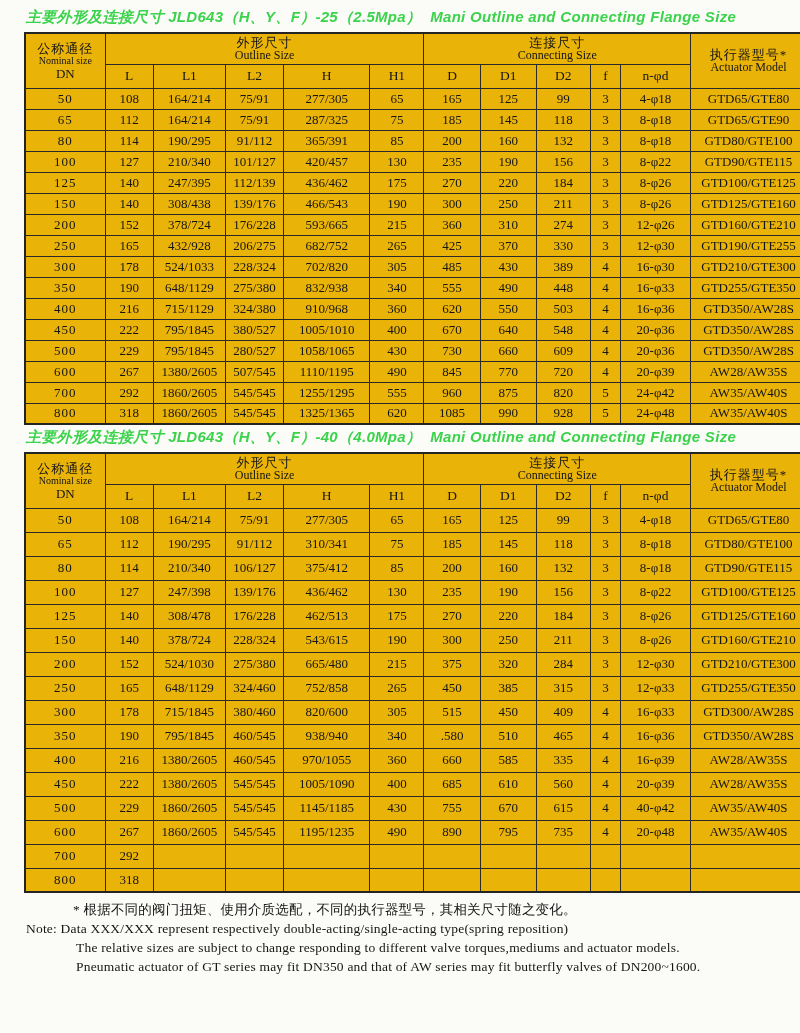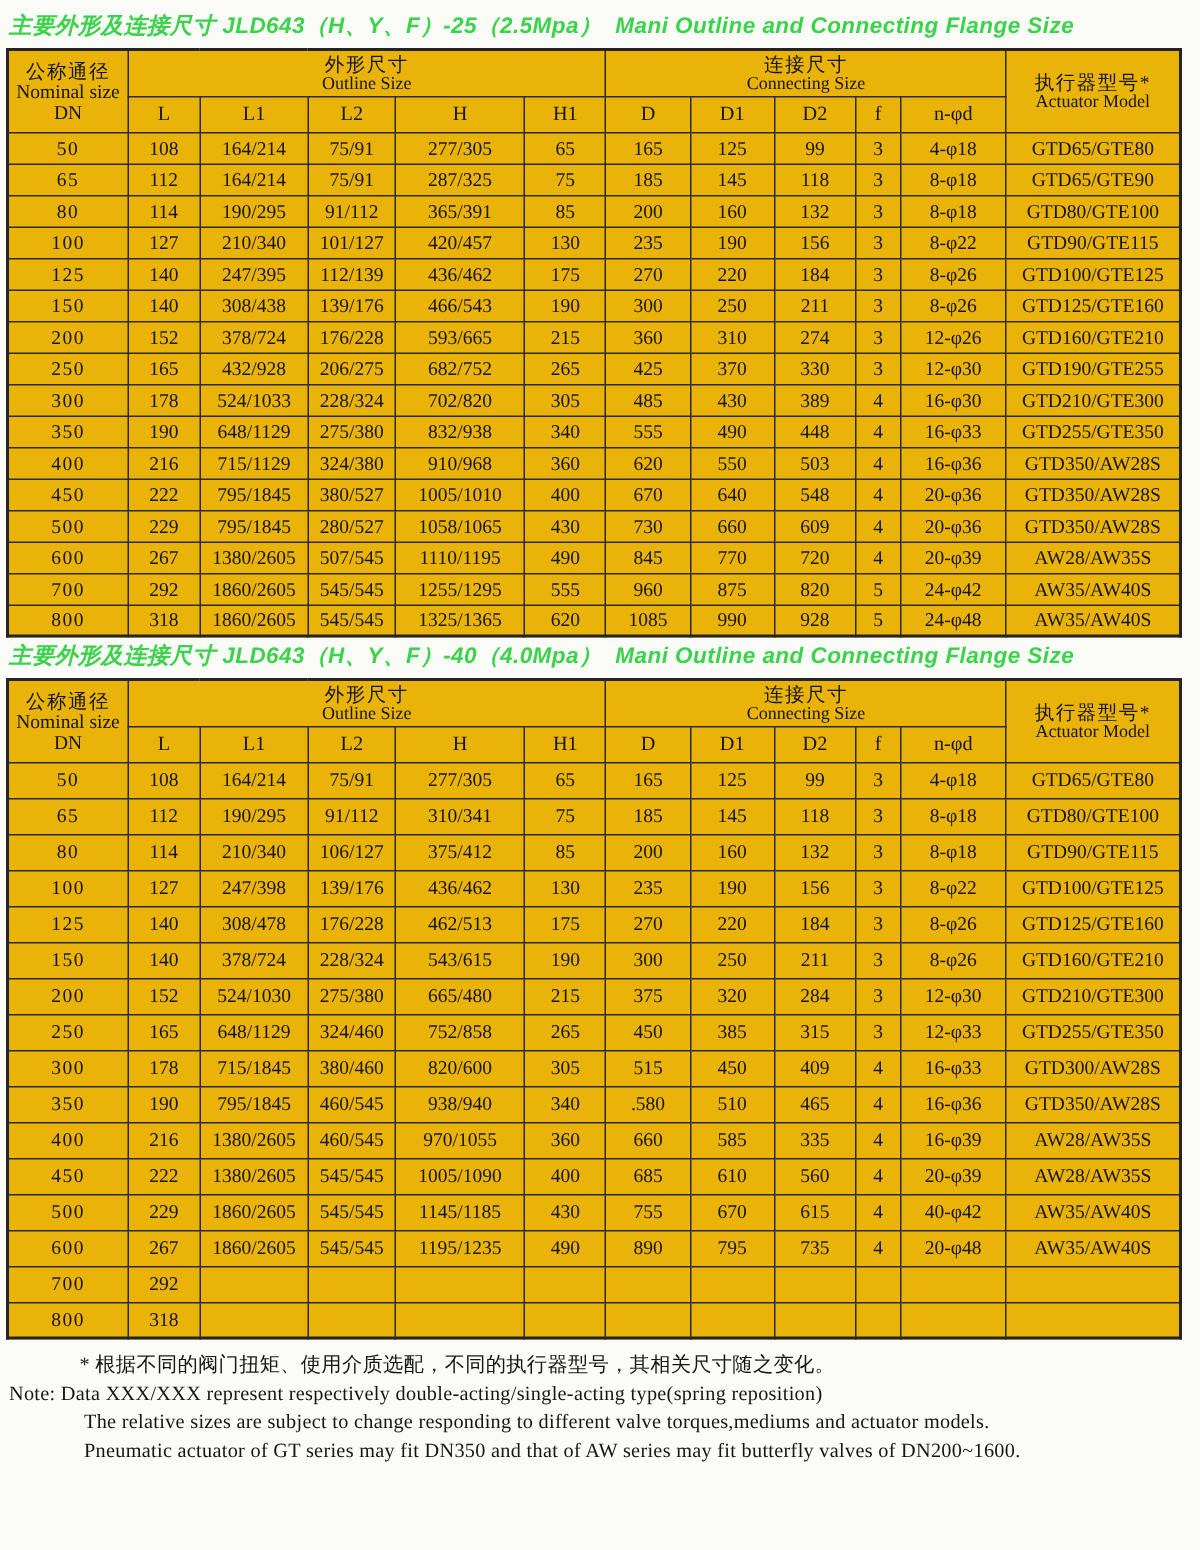--- a/index.html
+++ b/index.html
@@ -5,21 +5,21 @@
   * { box-sizing: border-box; margin: 0; padding: 0; }
   html, body { width: 800px; }
   body {
     background: #fbfbf8;
     font-family: "Liberation Serif", serif;
     color: #151515;
     width: 800px;
     height: 1033px;
     overflow: hidden;
   }
-  .page { padding: 5px 8px 0 4px; }
+  .page { padding: 5px 8px 0 24px; }
 
   .green-title {
     font-family: "Liberation Sans", sans-serif;
     font-weight: bold;
     font-style: italic;
     font-size: 15px;
     color: #3bd34b;
     white-space: pre;
     letter-spacing: 0.3px;
     margin: 3px 0 5px 2px;
@@ -54,21 +54,21 @@
   col.c-f   { width: 30px; }
   col.c-nd  { width: 70px; }
   col.c-act { width: 116px; }
 
   thead th { font-weight: normal; }
   .grp-row th { height: 31px; line-height: 1.05; }
   .sub-row th { height: 24px; font-size: 13.5px; }
   .zh { display: block; font-size: 13px; letter-spacing: 1px; }
   .en { display: block; font-size: 12px; letter-spacing: 0px; }
   .dn-cell .zh { margin-top: 1px; }
-  .dn-cell .en { font-size: 13px; text-align: center; }
+  .dn-cell .en { font-size: 10px; text-align: center; }
   .dn-cell .dn-line { display: block; font-size: 13px; }
 
   .t1 tbody td { height: 21px; }
   .t2 tbody td { height: 24px; }
   tbody td:first-child { letter-spacing: 1px; }
 
   .notes {
     margin-top: 7px;
     margin-left: 2px;
     font-size: 13.5px;

